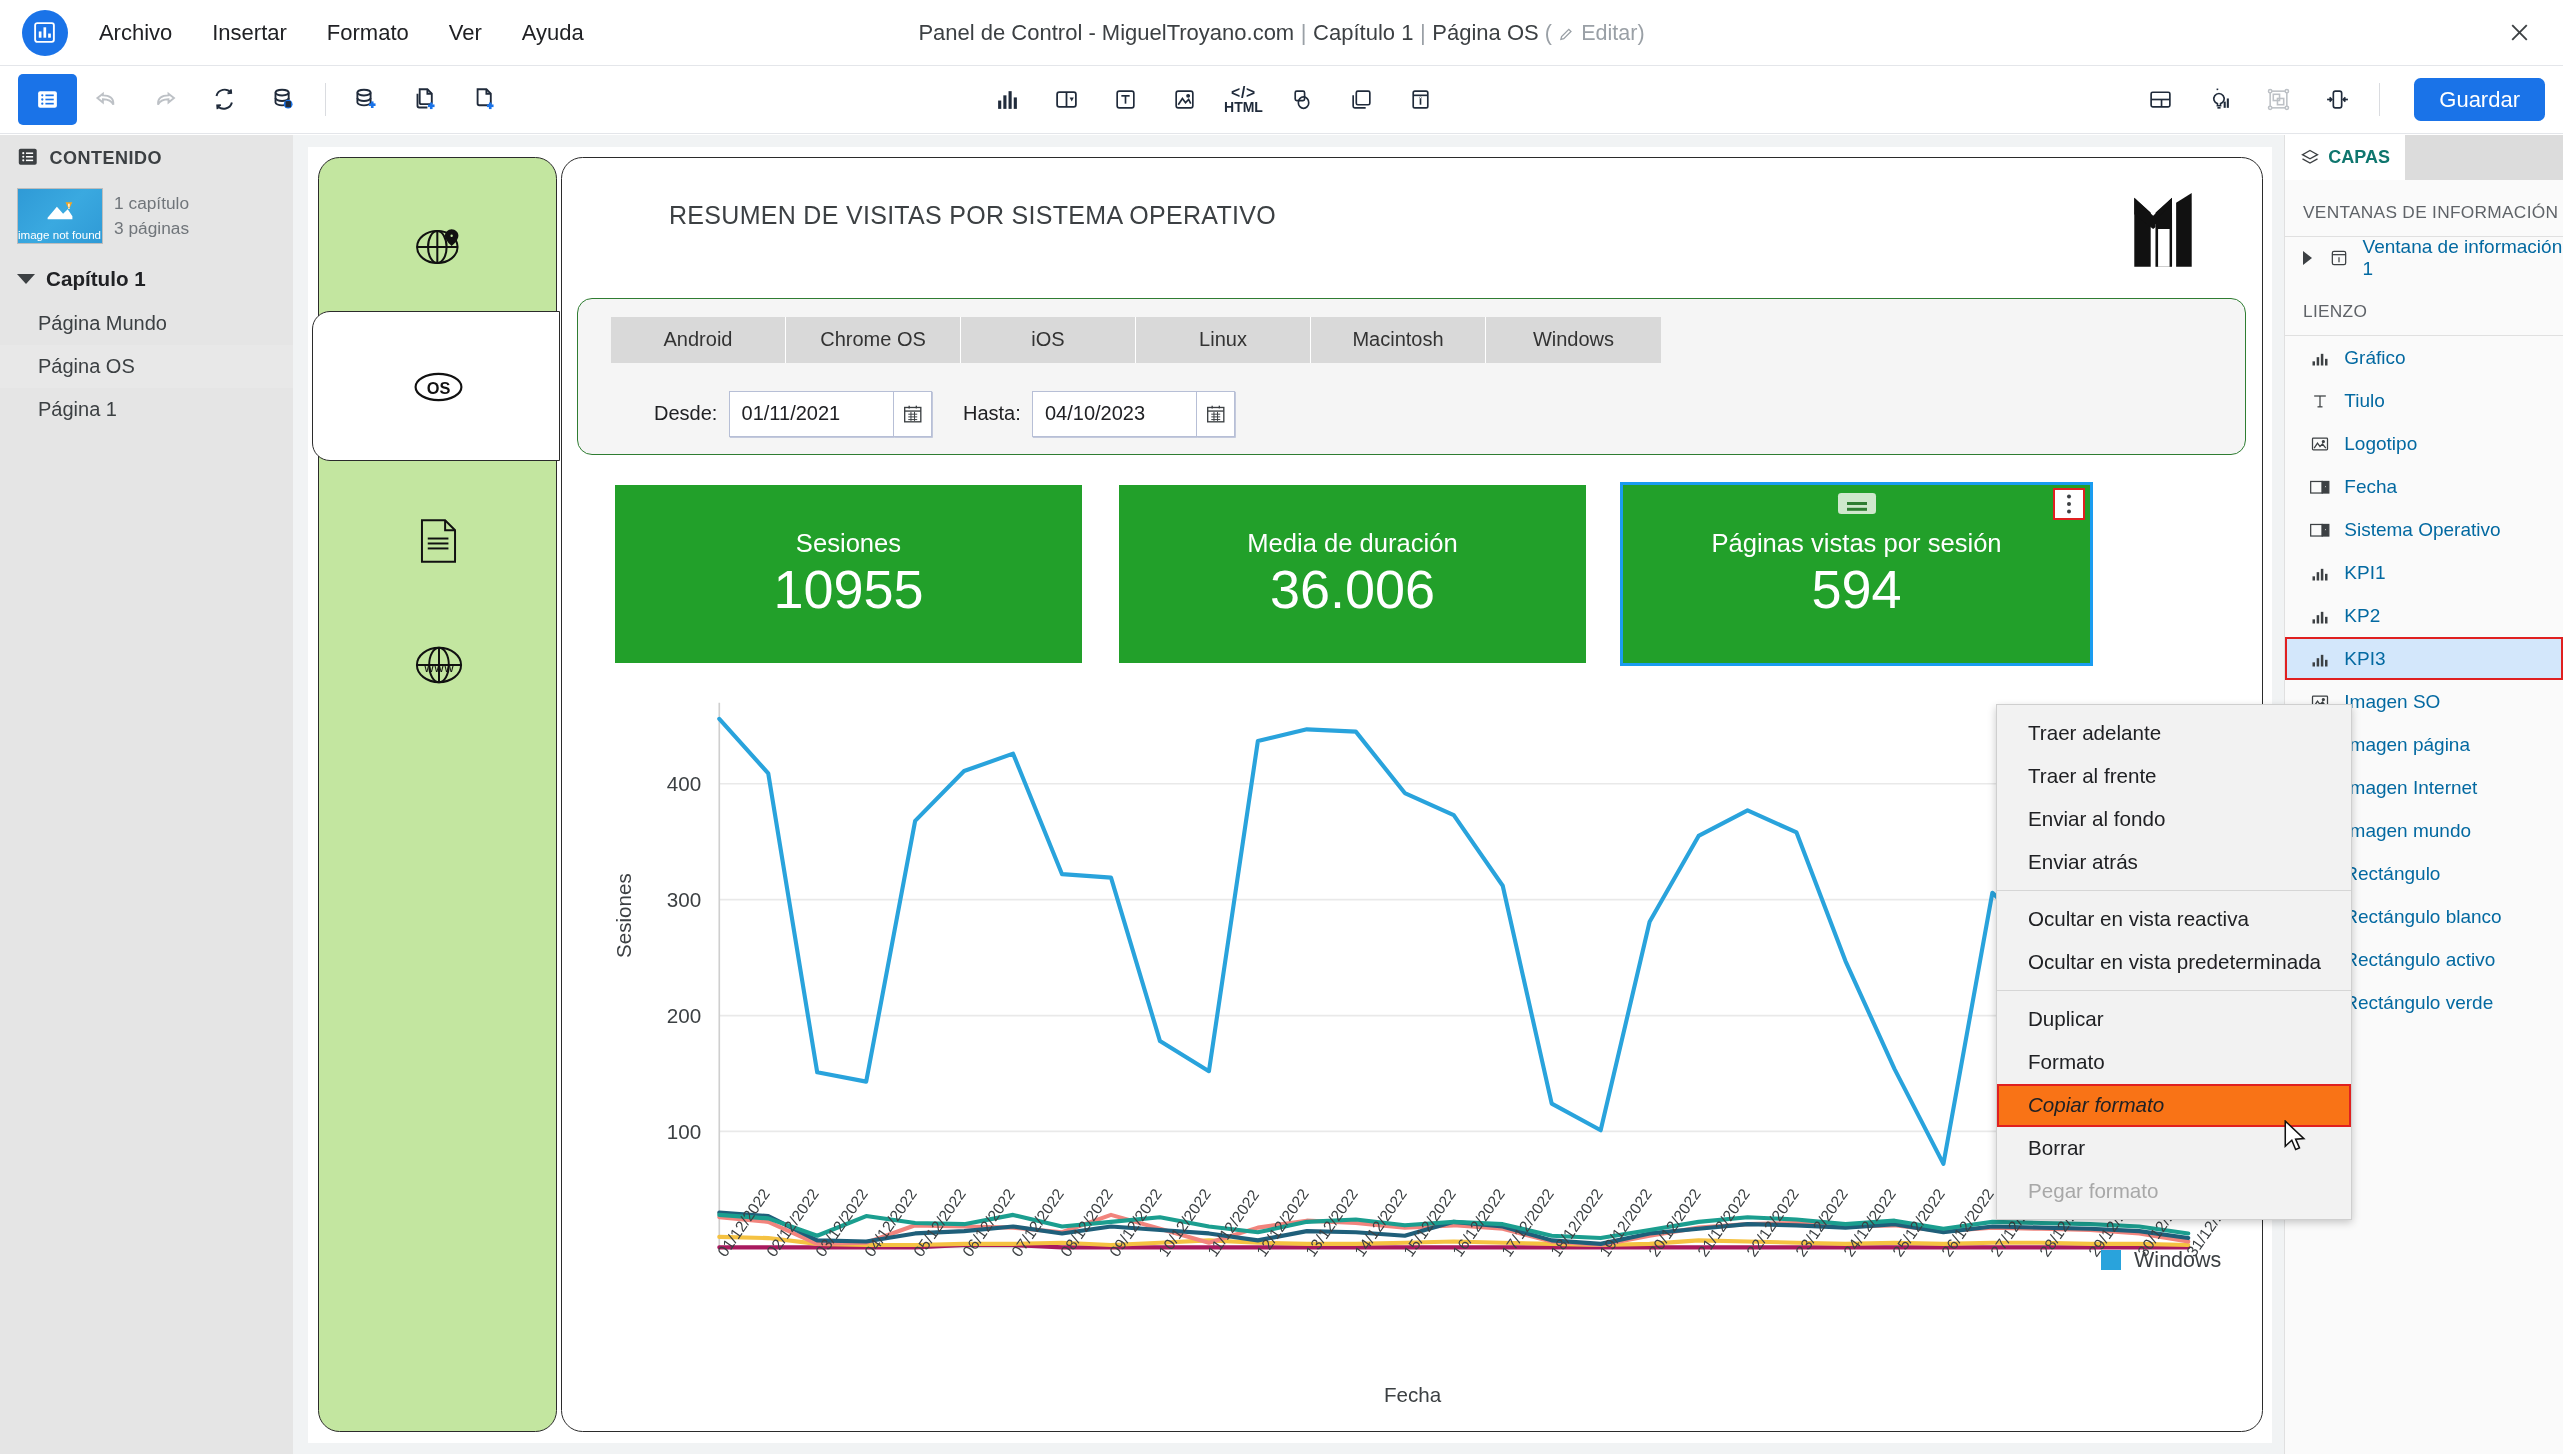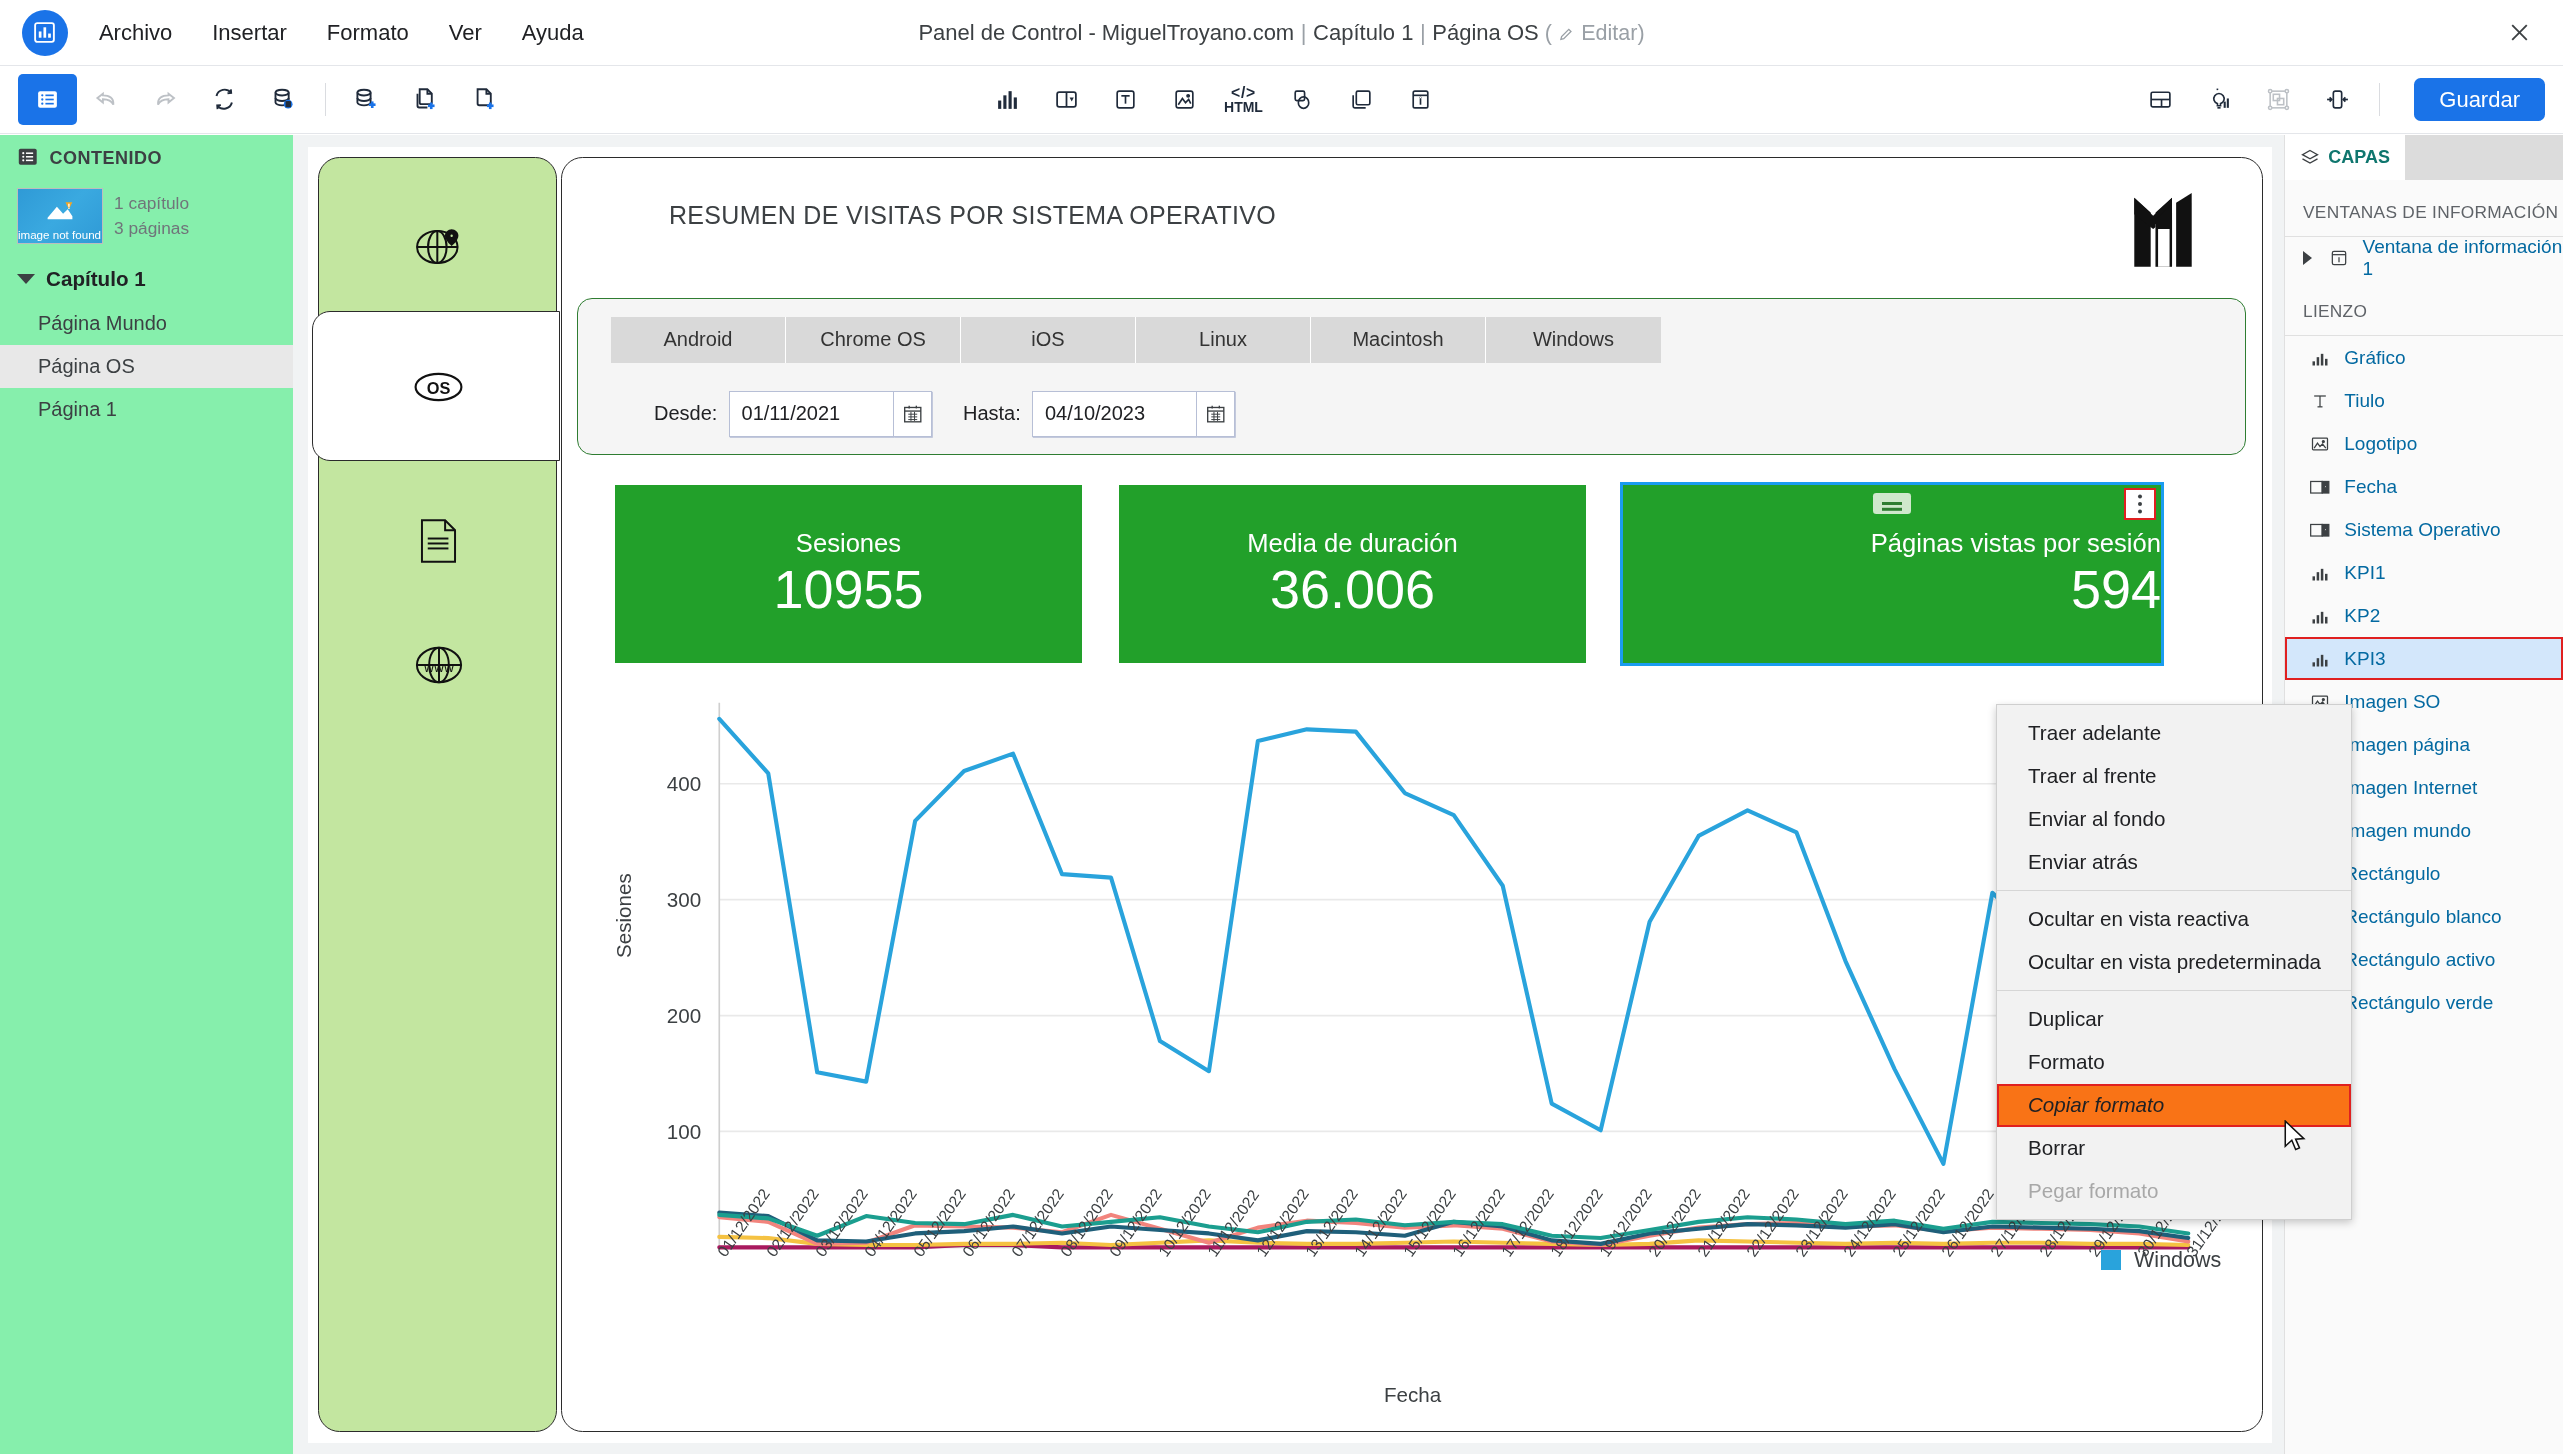--- a/index.html
+++ b/index.html
@@ -55,21 +55,21 @@
     background:#1a73e8;color:#fff;font-size:22px;border:none;border-radius:6.6px;
     padding:0 25px;height:43px;margin-left:23px;cursor:pointer;
     font-family:"Liberation Sans",sans-serif;
   }
   .html-ico{font-size:14px;font-weight:bold;line-height:1;text-align:center;}
   .html-ico .lt{font-size:15.7px;letter-spacing:0.8px;}
 
   
   .left-panel{
     position:absolute;top:135px;left:0;width:352px;height:1320px;
-    background:#86efac;border-right:0.8px solid #e0e0e0;
+    background:#e5e5e5;border-right:0.8px solid #e0e0e0;
   }
   .lp-head{display:flex;align-items:center;height:46px;padding:0 16.5px;}
   .lp-head-title{font-size:18px;font-weight:bold;color:#3c4043;letter-spacing:0.5px;margin-left:11.6px;}
   .lp-dots{margin-left:auto;cursor:pointer;}
   .thumb-row{display:flex;align-items:center;padding:6.6px 16.5px 13.2px 16.5px;}
   .thumb{
     width:86px;height:56px;flex:none;position:relative;overflow:hidden;
     background:linear-gradient(135deg,#2f9ad6 0%,#3aa9e0 50%,#2f9ad6 100%);
     border:0.8px solid #bdbdbd;display:flex;align-items:flex-end;justify-content:center;
   }
@@ -608,21 +608,21 @@
         </div>
 
         <div class="kpi" style="left:53px;width:467px;">
           <div class="k-label">Sesiones</div>
           <div class="k-value">10955</div>
         </div>
         <div class="kpi" style="left:557px;width:467px;">
           <div class="k-label">Media de duración</div>
           <div class="k-value">36.006</div>
         </div>
-        <div class="kpi selected" style="left:1061px;width:538px;align-items:flex-end;">
+        <div class="kpi selected" style="left:1061px;width:467px;">
           <div class="kpi-handle">
               <i></i>
             </div>
           <div class="kpi-menu-btn">
               <span></span>
             </div>
           <div class="k-label">Páginas vistas por sesión</div>
           <div class="k-value">594</div>
         </div>
 

